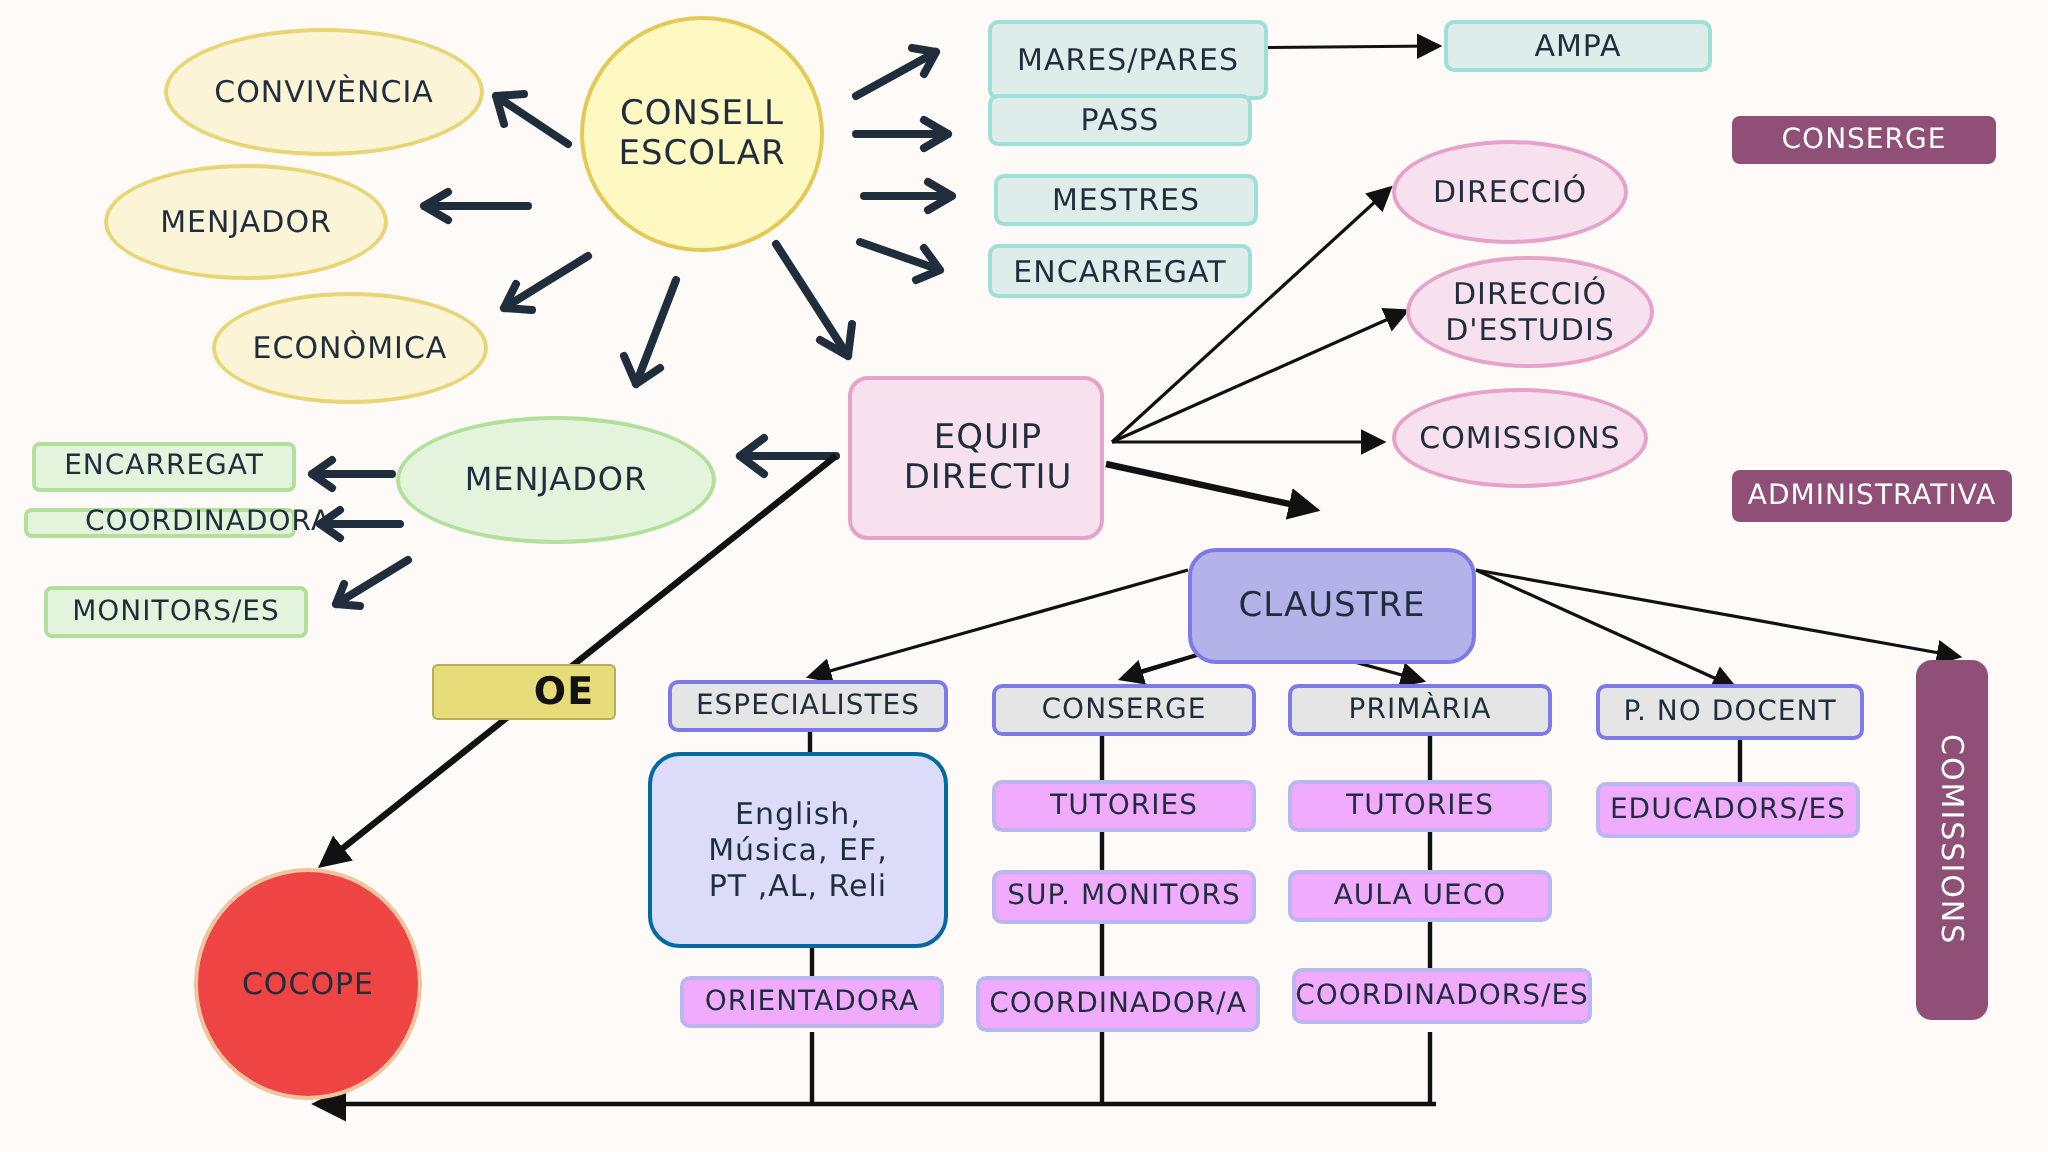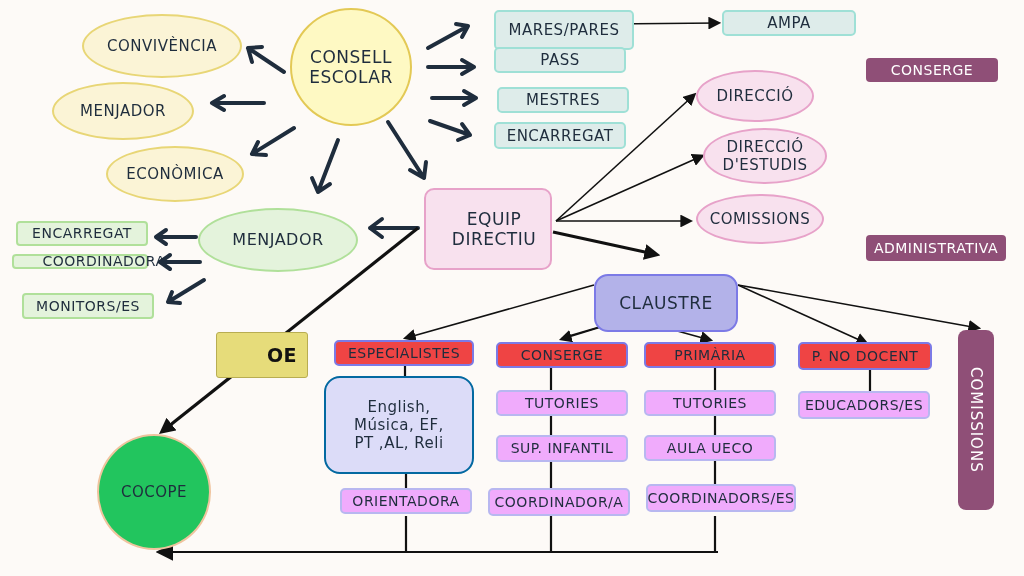--- a/index.html
+++ b/index.html
@@ -9,26 +9,26 @@
   .node { position:absolute; display:flex; align-items:center; justify-content:center; text-align:center;
           color:#1f2d3d; font-size:15px; letter-spacing:0.5px; box-sizing:border-box; line-height:1.2; white-space:pre-line; }
   .yel { background:#fbf4d6; border:2px solid #e8d676; border-radius:50%; }
   .sun { background:#fef9c3; border:2px solid #e3c955; border-radius:50%; font-size:17px; }
   .teal { background:#deecea; border:2px solid #9fe0d6; border-radius:5px; }
   .pinkE { background:#f8e1ee; border:2px solid #e7a2c9; border-radius:50%; }
   .pinkR { background:#f8e1ee; border:2px solid #e7a2c9; border-radius:10px; font-size:17px;padding-left:12px; }
   .mauve { background:#8f4f77; color:#fff; border-radius:4px; font-size:14px; }
   .green { background:#e4f3dc; border:2px solid #b0e09a; border-radius:4px; font-size:14px; }
   .greenE { background:#e4f3dc; border:2px solid #b0e09a; border-radius:50%; font-size:16px; }
-  .purpH { background:#ef4444; border:2px solid #7c7ae6; border-radius:5px; font-size:14px; }
+  .purpH { background:#e5e5e5; border:2px solid #7c7ae6; border-radius:5px; font-size:14px; }
   .purpBig { background:#b3b2e9; border:2px solid #7c7ae6; border-radius:14px; font-size:17px; }
   .purpL { background:#f0abfc; border:2px solid #b8b7f0; border-radius:5px; font-size:14px; }
   .purpBox { background:#dcdcf8; border:2px solid #0369a1; border-radius:16px; font-size:15px; }
   .oe { background:#e6dc7a; border:1px solid #b8ad52; border-radius:3px; font-weight:bold; font-size:19px; color:#111; }
-  .peach { background:#22c55e; border:2px solid #efc49e; border-radius:50%; font-size:15px; }
+  .peach { background:#ef4444; border:2px solid #efc49e; border-radius:50%; font-size:15px; }
   .vert { writing-mode:vertical-rl; background:#8f4f77; color:#fff; border-radius:8px; font-size:15px; letter-spacing:1px; }
 </style>
 </head>
 <body>
 
 <svg id="lines">
   <defs>
     <marker id="ah" markerWidth="8" markerHeight="8" refX="6" refY="4" orient="auto">
         <path d="M0,0 L8,4 L0,8 z" fill="#111"></path>
       </marker>
@@ -105,34 +105,34 @@
 <div class="node pinkE" style="left:696px;top:70px;width:118px;height:52px;">DIRECCIÓ</div>
 <div class="node pinkE" style="left:703px;top:128px;width:124px;height:56px;">DIRECCIÓ
 D'ESTUDIS</div>
 <div class="node pinkE" style="left:696px;top:194px;width:128px;height:50px;">COMISSIONS</div>
 
 <div class="node greenE" style="left:198px;top:208px;width:160px;height:64px;">MENJADOR</div>
 <div class="node green" style="left:16px;top:221px;width:132px;height:25px;">ENCARREGAT</div>
 <div class="node green" style="left:12px;top:254px;width:136px;height:15px;padding-left:48px;">COORDINADORA</div>
 <div class="node green" style="left:22px;top:293px;width:132px;height:26px;">MONITORS/ES</div>
 
-<div class="node oe" style="left:216px;top:332px;width:92px;height:46px;padding-left:40px;">OE</div>
+<div class="node oe" style="left:216px;top:332px;width:92px;height:28px;padding-left:40px;">OE</div>
 <div class="node peach" style="left:97px;top:434px;width:114px;height:116px;">COCOPE</div>
 
 <div class="node purpBig" style="left:594px;top:262px;width:144px;height:58px;margin-top:12px;">CLAUSTRE</div>
 
 <div class="node purpH" style="left:334px;top:340px;width:140px;height:26px;">ESPECIALISTES</div>
 <div class="node purpBox" style="left:324px;top:376px;width:150px;height:98px;">English,
 Música, EF,
 PT ,AL, Reli</div>
 <div class="node purpL" style="left:340px;top:488px;width:132px;height:26px;">ORIENTADORA</div>
 
 <div class="node purpH" style="left:496px;top:342px;width:132px;height:26px;">CONSERGE</div>
 <div class="node purpL" style="left:496px;top:390px;width:132px;height:26px;">TUTORIES</div>
-<div class="node purpL" style="left:496px;top:435px;width:132px;height:27px;">SUP. INFANTIL</div>
+<div class="node purpL" style="left:496px;top:435px;width:132px;height:27px;">SUP. MONITORS</div>
 <div class="node purpL" style="left:488px;top:488px;width:142px;height:28px;">COORDINADOR/A</div>
 
 <div class="node purpH" style="left:644px;top:342px;width:132px;height:26px;">PRIMÀRIA</div>
 <div class="node purpL" style="left:644px;top:390px;width:132px;height:26px;">TUTORIES</div>
 <div class="node purpL" style="left:644px;top:435px;width:132px;height:26px;">AULA UECO</div>
 <div class="node purpL" style="left:646px;top:484px;width:150px;height:28px;">COORDINADORS/ES</div>
 
 <div class="node purpH" style="left:798px;top:342px;width:134px;height:28px;">P. NO DOCENT</div>
 <div class="node purpL" style="left:798px;top:391px;width:132px;height:28px;">EDUCADORS/ES</div>
 

